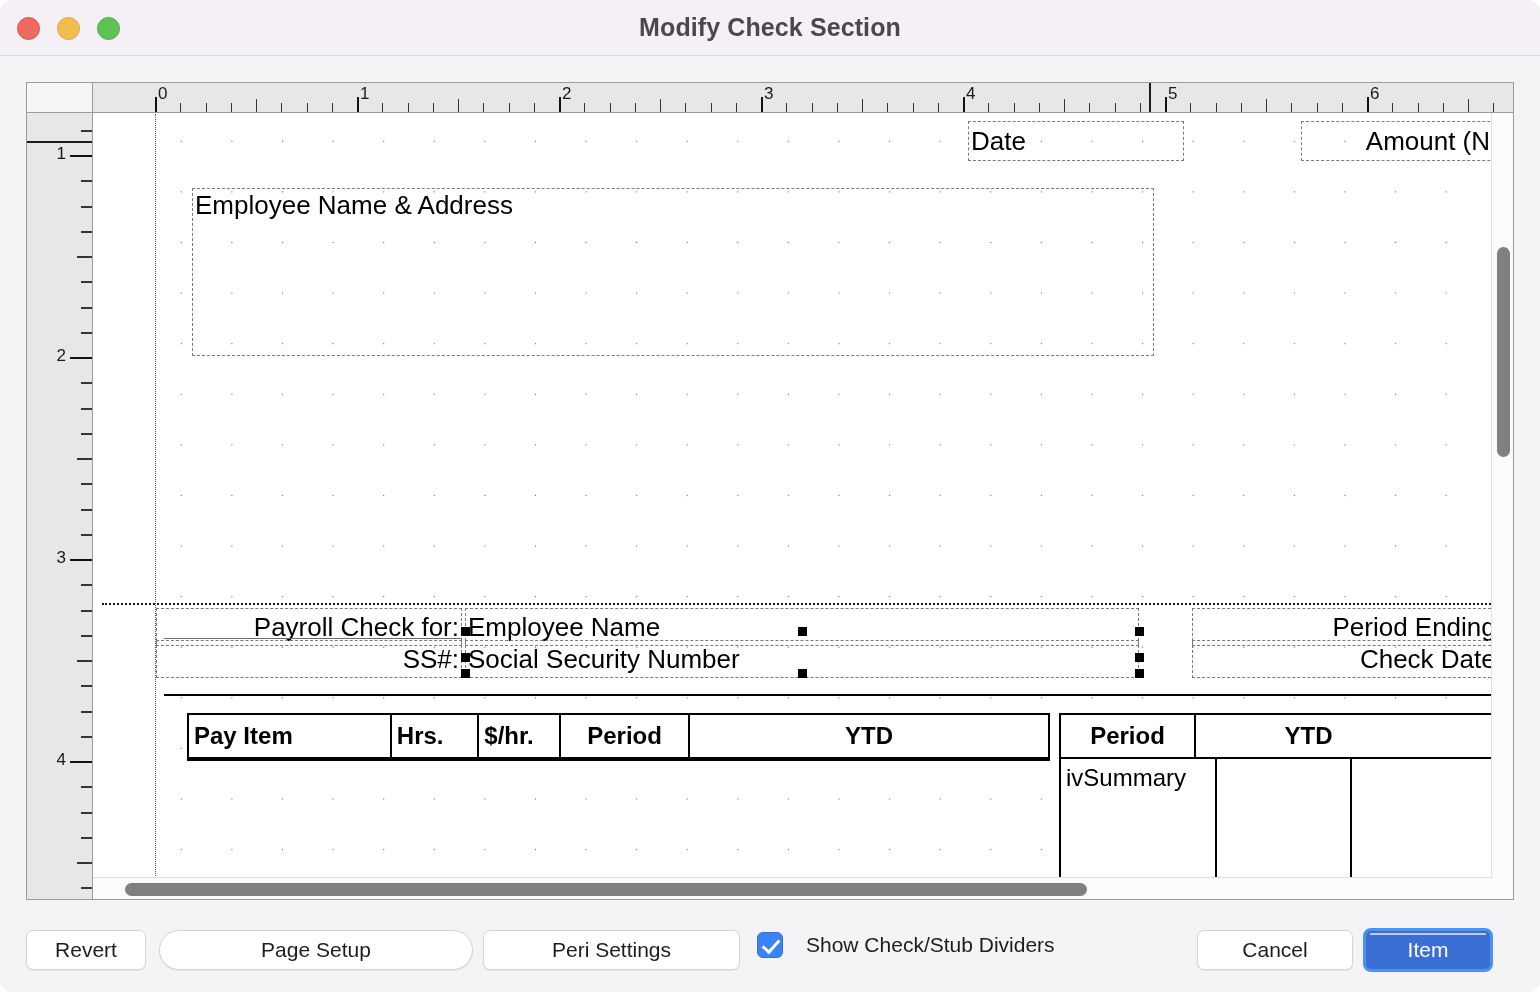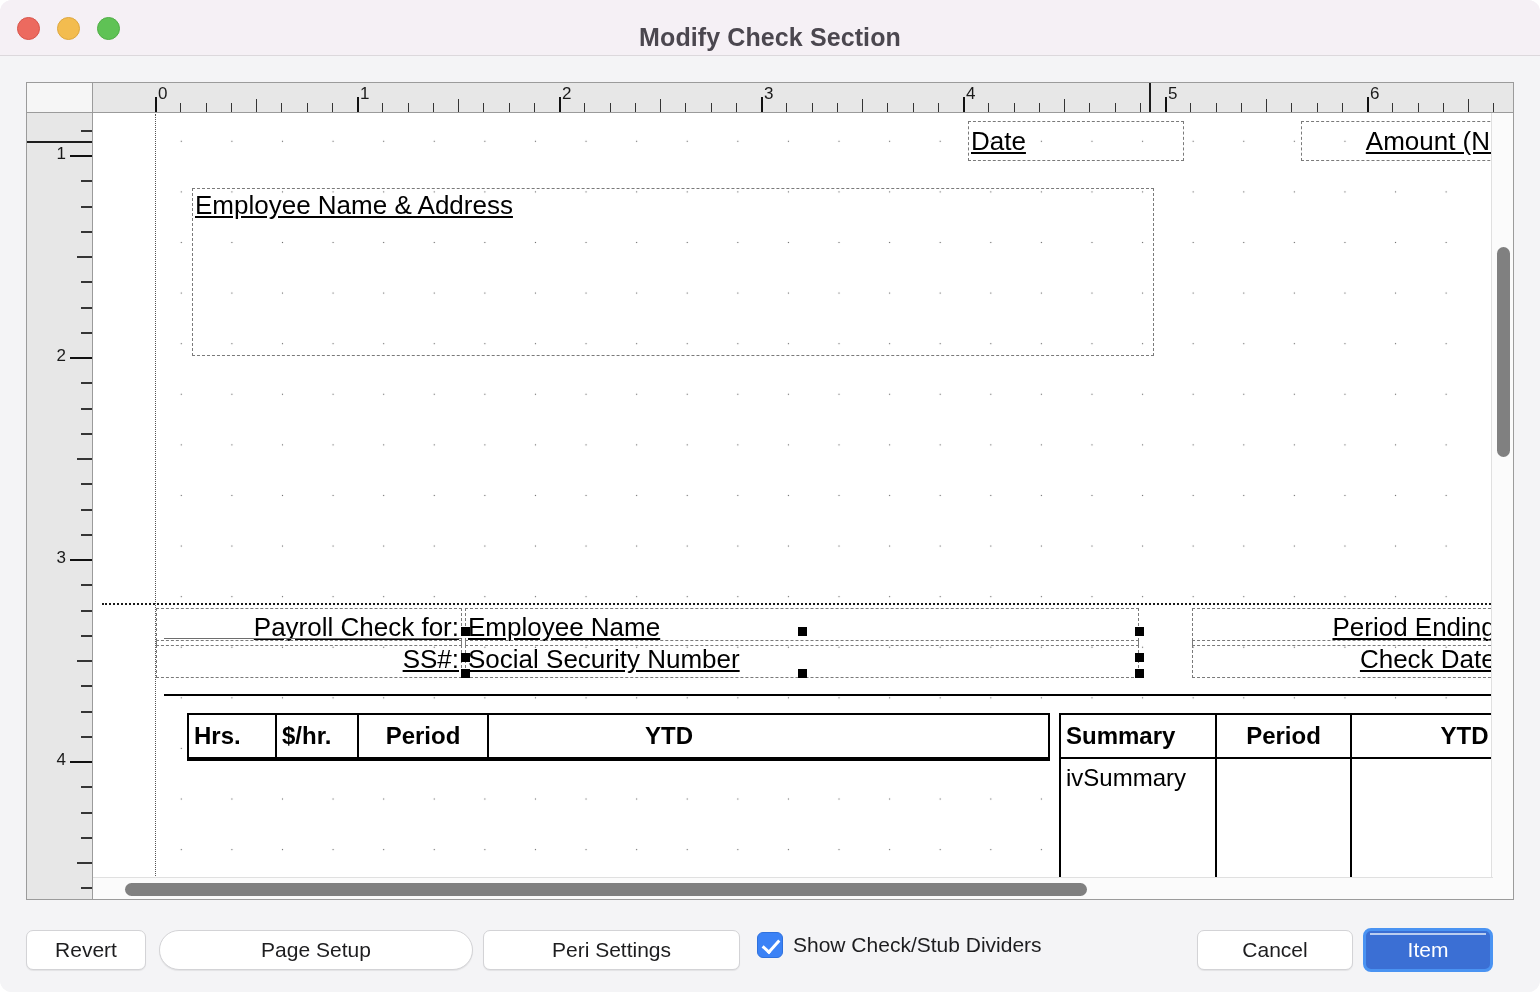--- a/index.html
+++ b/index.html
@@ -31,21 +31,20 @@
     width: 23px; height: 23px; border-radius: 50%;
   }
   .traffic.close { left: 17px; background: #ec6a5f; border: 1px solid #d9544a; }
   .traffic.min   { left: 57px; background: #f3bc4f; border: 1px solid #dea73d; }
   .traffic.max   { left: 97px; background: #5fc255; border: 1px solid #4fae45; }
   #win-title {
     position: absolute; left: 0; top: 13px; width: 1540px;
     text-align: center;
     font-size: 25px; font-weight: bold; color: #4b474f;
     letter-spacing: .1px;
-    margin-top: 10px;
   }
 
   
   #editor {
     position: absolute; left: 26px; top: 82px;
     width: 1488px; height: 818px;
     background: #ffffff;
     border: 1px solid #9b9b9b;
     overflow: hidden;
   }
@@ -123,21 +122,21 @@
   .field {
     position: absolute;
     border: 1px dashed #7a7a7a;
     font-size: 26px; color: #000;
     line-height: 1;
     display: flex; align-items: center;
     background: transparent;
     white-space: nowrap;
   }
   .field.right { justify-content: flex-end; }
-  .field .txt { padding: 0 2px; text-decoration: underline; }
+  .field .txt { padding: 0 2px; }
 
   
   #stub-divider {
     position: absolute; left: 8px; top: 489px; width: 1412px; height: 0;
     border-top: 2px dotted #1a1a1a;
   }
   
   .rule { position: absolute; height: 0; border-top: 1px solid #6d6d6d; }
   .rule.thick { border-top: 2px solid #000; }
 
@@ -214,21 +213,21 @@
     display: flex; align-items: center; justify-content: center;
   }
   #btn-save .inner-top {
     position: absolute; left: 4px; right: 4px; top: 2px; height: 2px;
     background: rgba(255,255,255,.65);
   }
 
   
   #chk-wrap {
     position: absolute; left: 757px; top: 932px;
-    display: flex; align-items: center; gap: 10px;
+    display: flex; align-items: center; gap: 23px;
   }
   #chk-box {
     width: 26px; height: 26px; border-radius: 6px;
     background: #3b82f6; border: 1px solid #2f71dd;
     position: relative;
   }
   #chk-box::after {
     content: ""; position: absolute; left: 8px; top: 3px;
     width: 7px; height: 14px;
     border: solid #fff; border-width: 0 3px 3px 0;
@@ -413,30 +412,30 @@
           <span class="txt">Check Date:</span>
         </div>
         <div class="field" style="left:1412px; top:526px; width:100px; height:38px; border-right:none;">
           <span class="txt">Date2</span>
         </div>
 
         <div class="rule thick" style="left:70px; top:580px; width:1350px;"></div>
 
         <div class="tbl" style="left:93px; top:599px; width:863px;">
           <div class="hdr-row">
+            <div class="cell lft" style="width:204px">Pay Item</div>
             <div class="cell lft" style="width:88px">Hrs.</div>
             <div class="cell lft" style="width:82px">$/hr.</div>
             <div class="cell" style="width:130px">Period</div>
             <div class="cell" style="width:360px">YTD</div>
           </div>
         </div>
 
         <div class="tbl" style="left:965px; top:599px; width:520px;">
           <div class="hdr-row">
-            <div class="cell lft" style="width:156px">Summary</div>
             <div class="cell" style="width:135px">Period</div>
             <div class="cell" style="width:225px">YTD</div>
           </div>
           <div class="body-row">
             <div class="cell" style="width:156px">ivSummary</div>
             <div class="cell" style="width:135px"></div>
             <div class="cell" style="width:225px"></div>
           </div>
         </div>
 

